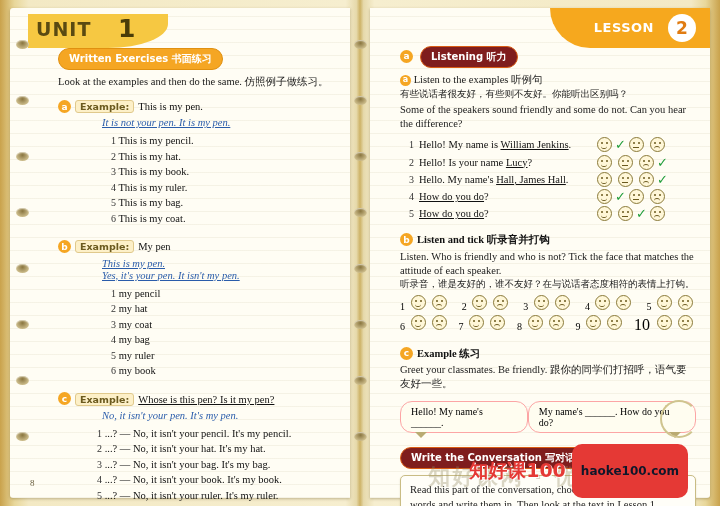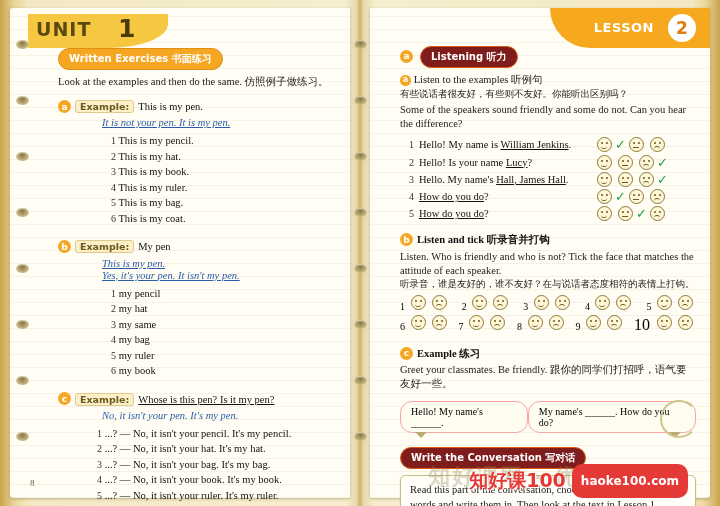--- a/index.html
+++ b/index.html
@@ -121,21 +121,21 @@
   }
   .bubble.r::after{left:auto;right:14px;}
 
   .pagenum{position:absolute;left:20px;bottom:10px;font-size:9px;color:#6b6040;}
 
   .wm{
     position:absolute;right:32px;bottom:8px;display:flex;align-items:center;gap:6px;
     font-family:"DejaVu Sans", sans-serif;
   }
   .wm-cn{font-size:19px;font-weight:bold;color:#e53935;text-shadow:1px 1px 0 #fff;}
-  .wm-pill{background:#e53935;color:#ffffff;font-size:12px;font-weight:bold;border-radius:10px;padding:10px 9px;}
+  .wm-pill{background:#e53935;color:#0f172a;font-size:12px;font-weight:bold;border-radius:10px;padding:20px 9px;}
   .wm-ghost{
     position:absolute;right:70px;bottom:14px;font-size:22px;color:rgba(150,140,100,.35);
     font-family:"DejaVu Sans", sans-serif;font-weight:bold;letter-spacing:2px;
   }
   .curl{position:absolute;right:12px;bottom:60px;width:34px;height:34px;border:2px solid #cfc48e;border-radius:50%;border-right-color:transparent;}
 </style>
 </head>
 <body>
 
 <div class="page">
@@ -169,21 +169,21 @@
       <div style="margin-top:10px;">
         <span class="bullet">b</span>
         <span class="ex-label">Example:</span>
         <span class="line">My pen</span>
       </div>
       <div class="hand u" style="margin:3px 0 0 44px;">This is my pen.</div>
       <div class="hand u" style="margin:1px 0 0 44px;">Yes, it's your pen. It isn't my pen.</div>
       <div style="margin:5px 0 0 44px;">
         <div class="line"><span class="num">1</span> <span>my pencil</span></div>
         <div class="line"><span class="num">2</span> <span>my hat</span></div>
-        <div class="line"><span class="num">3</span> <span>my same</span></div>
+        <div class="line"><span class="num">3</span> <span>my coat</span></div>
         <div class="line"><span class="num">4</span> <span>my bag</span></div>
         <div class="line"><span class="num">5</span> <span>my ruler</span></div>
         <div class="line"><span class="num">6</span> <span>my book</span></div>
       </div>
 
       
       <div style="margin-top:10px;">
         <span class="bullet">c</span>
         <span class="ex-label">Example:</span>
         <span class="line u">Whose is this pen? Is it my pen?</span>

